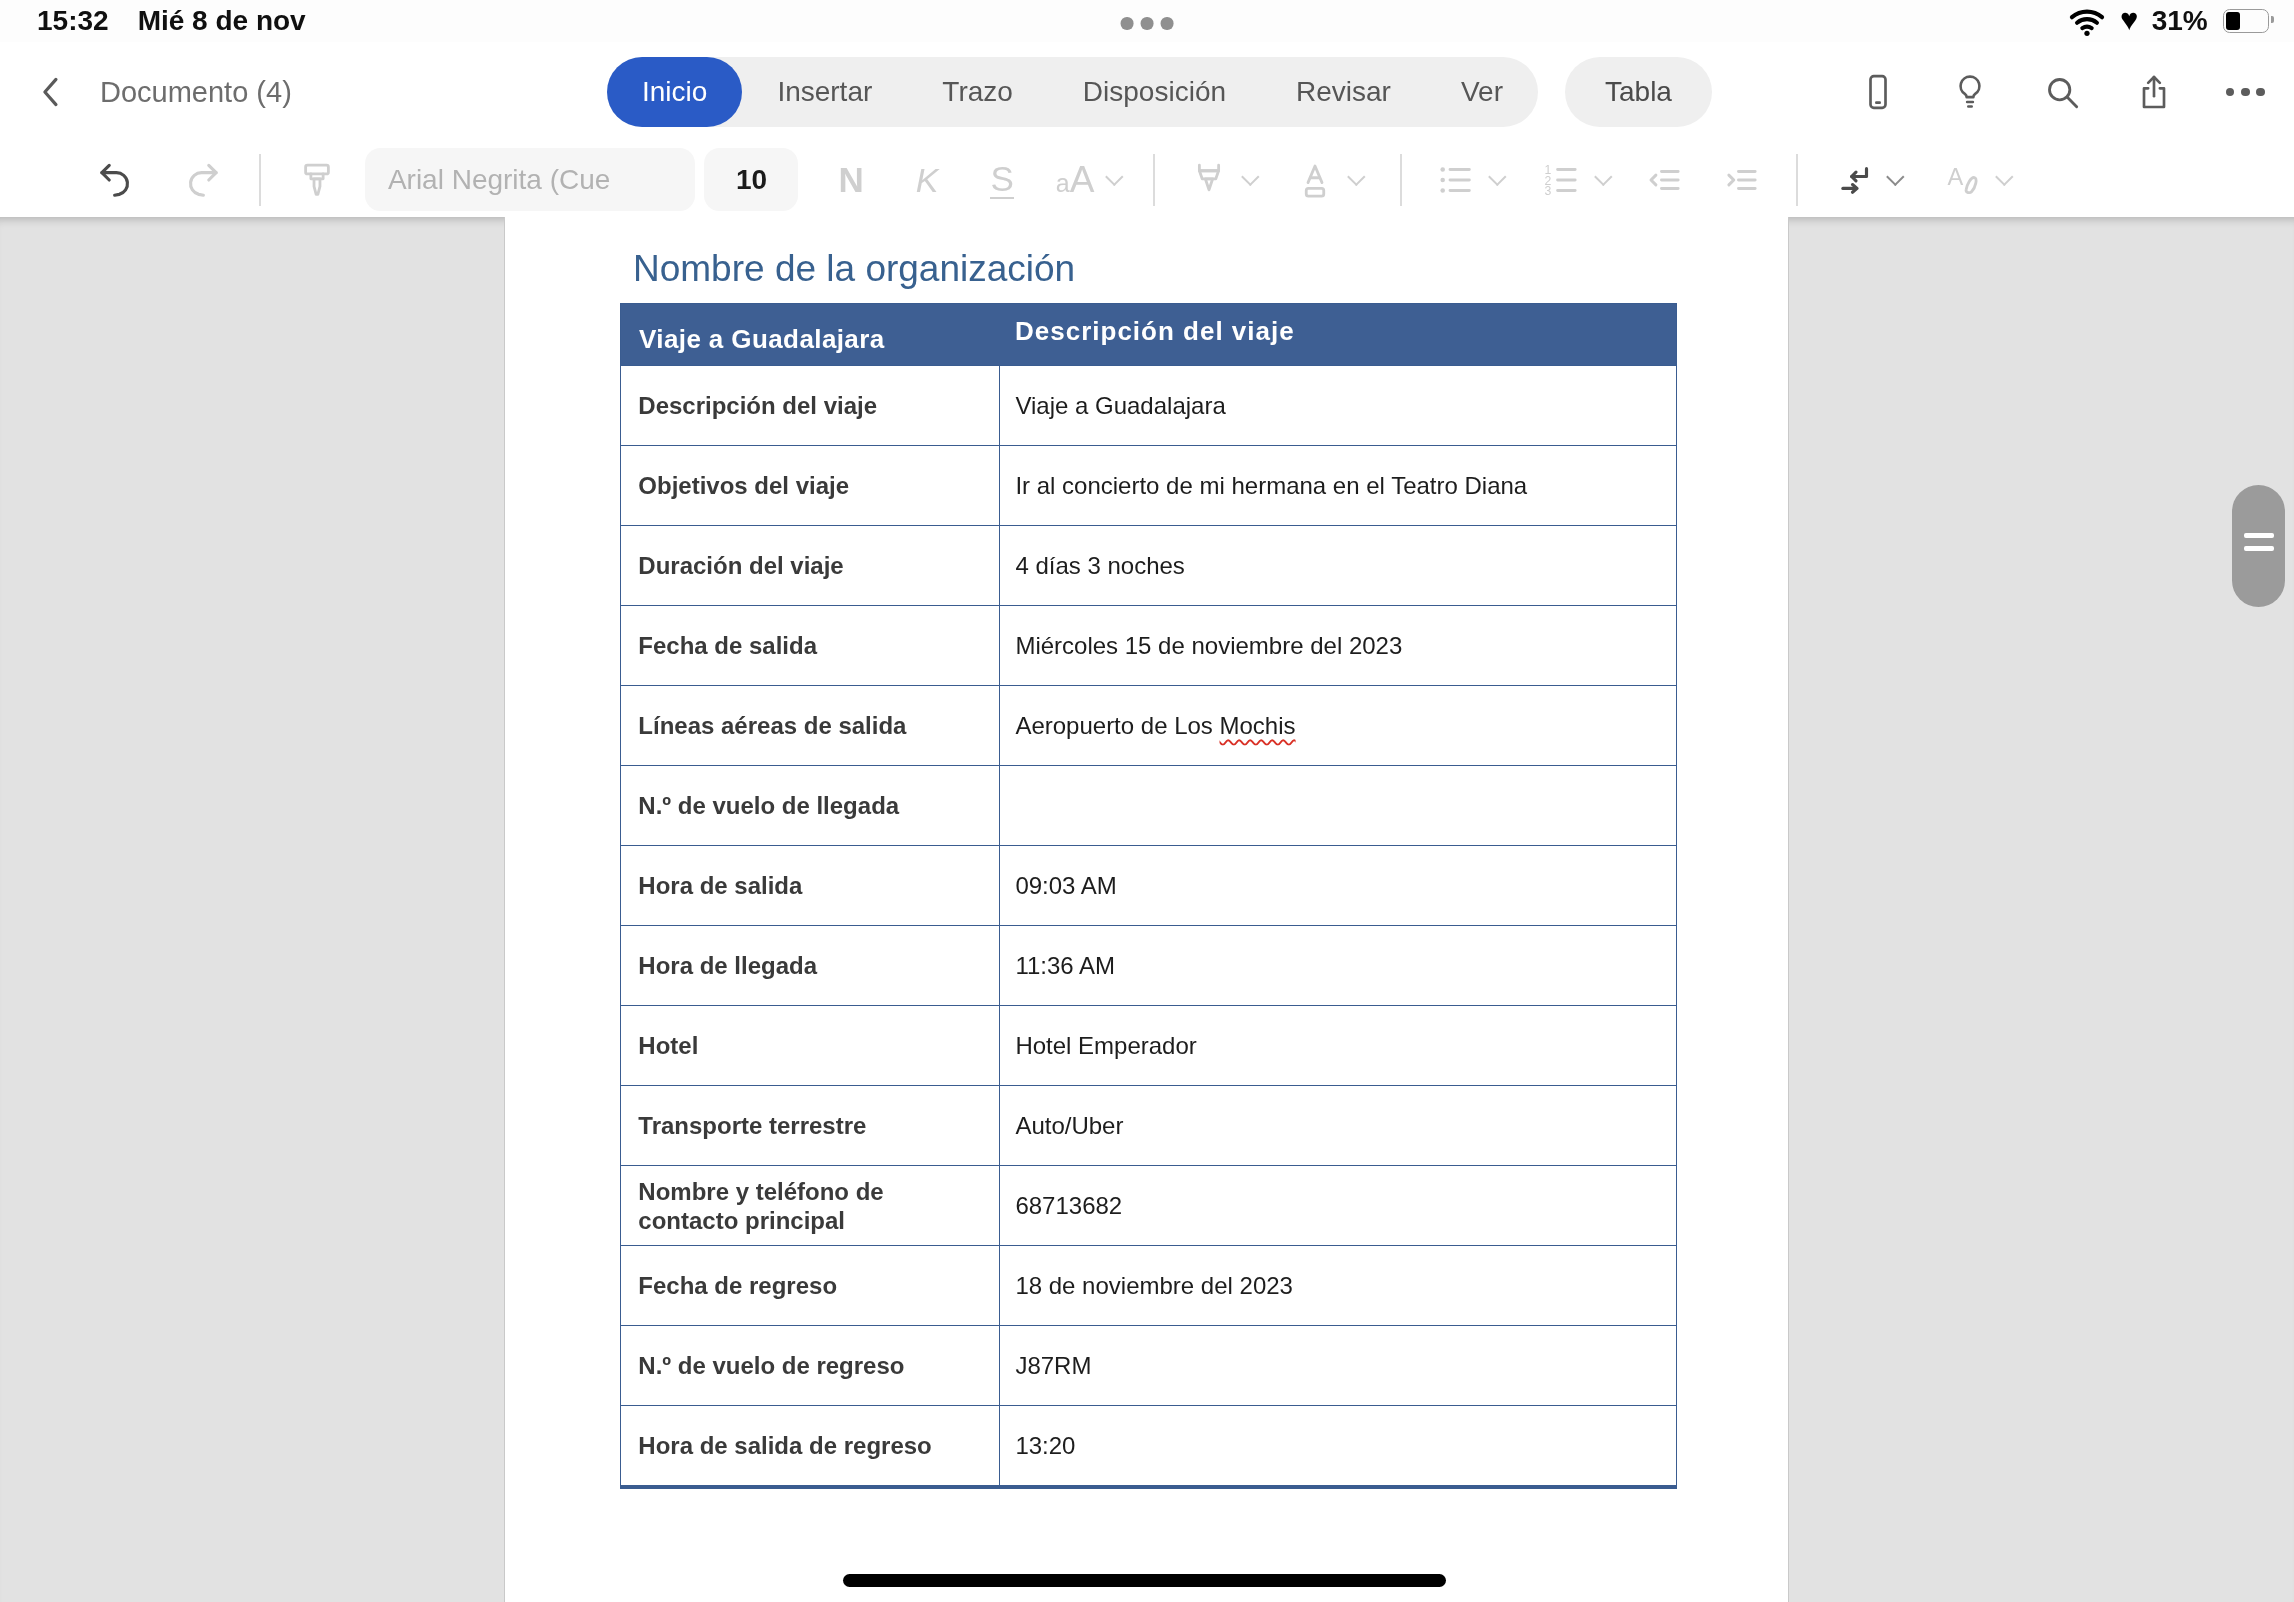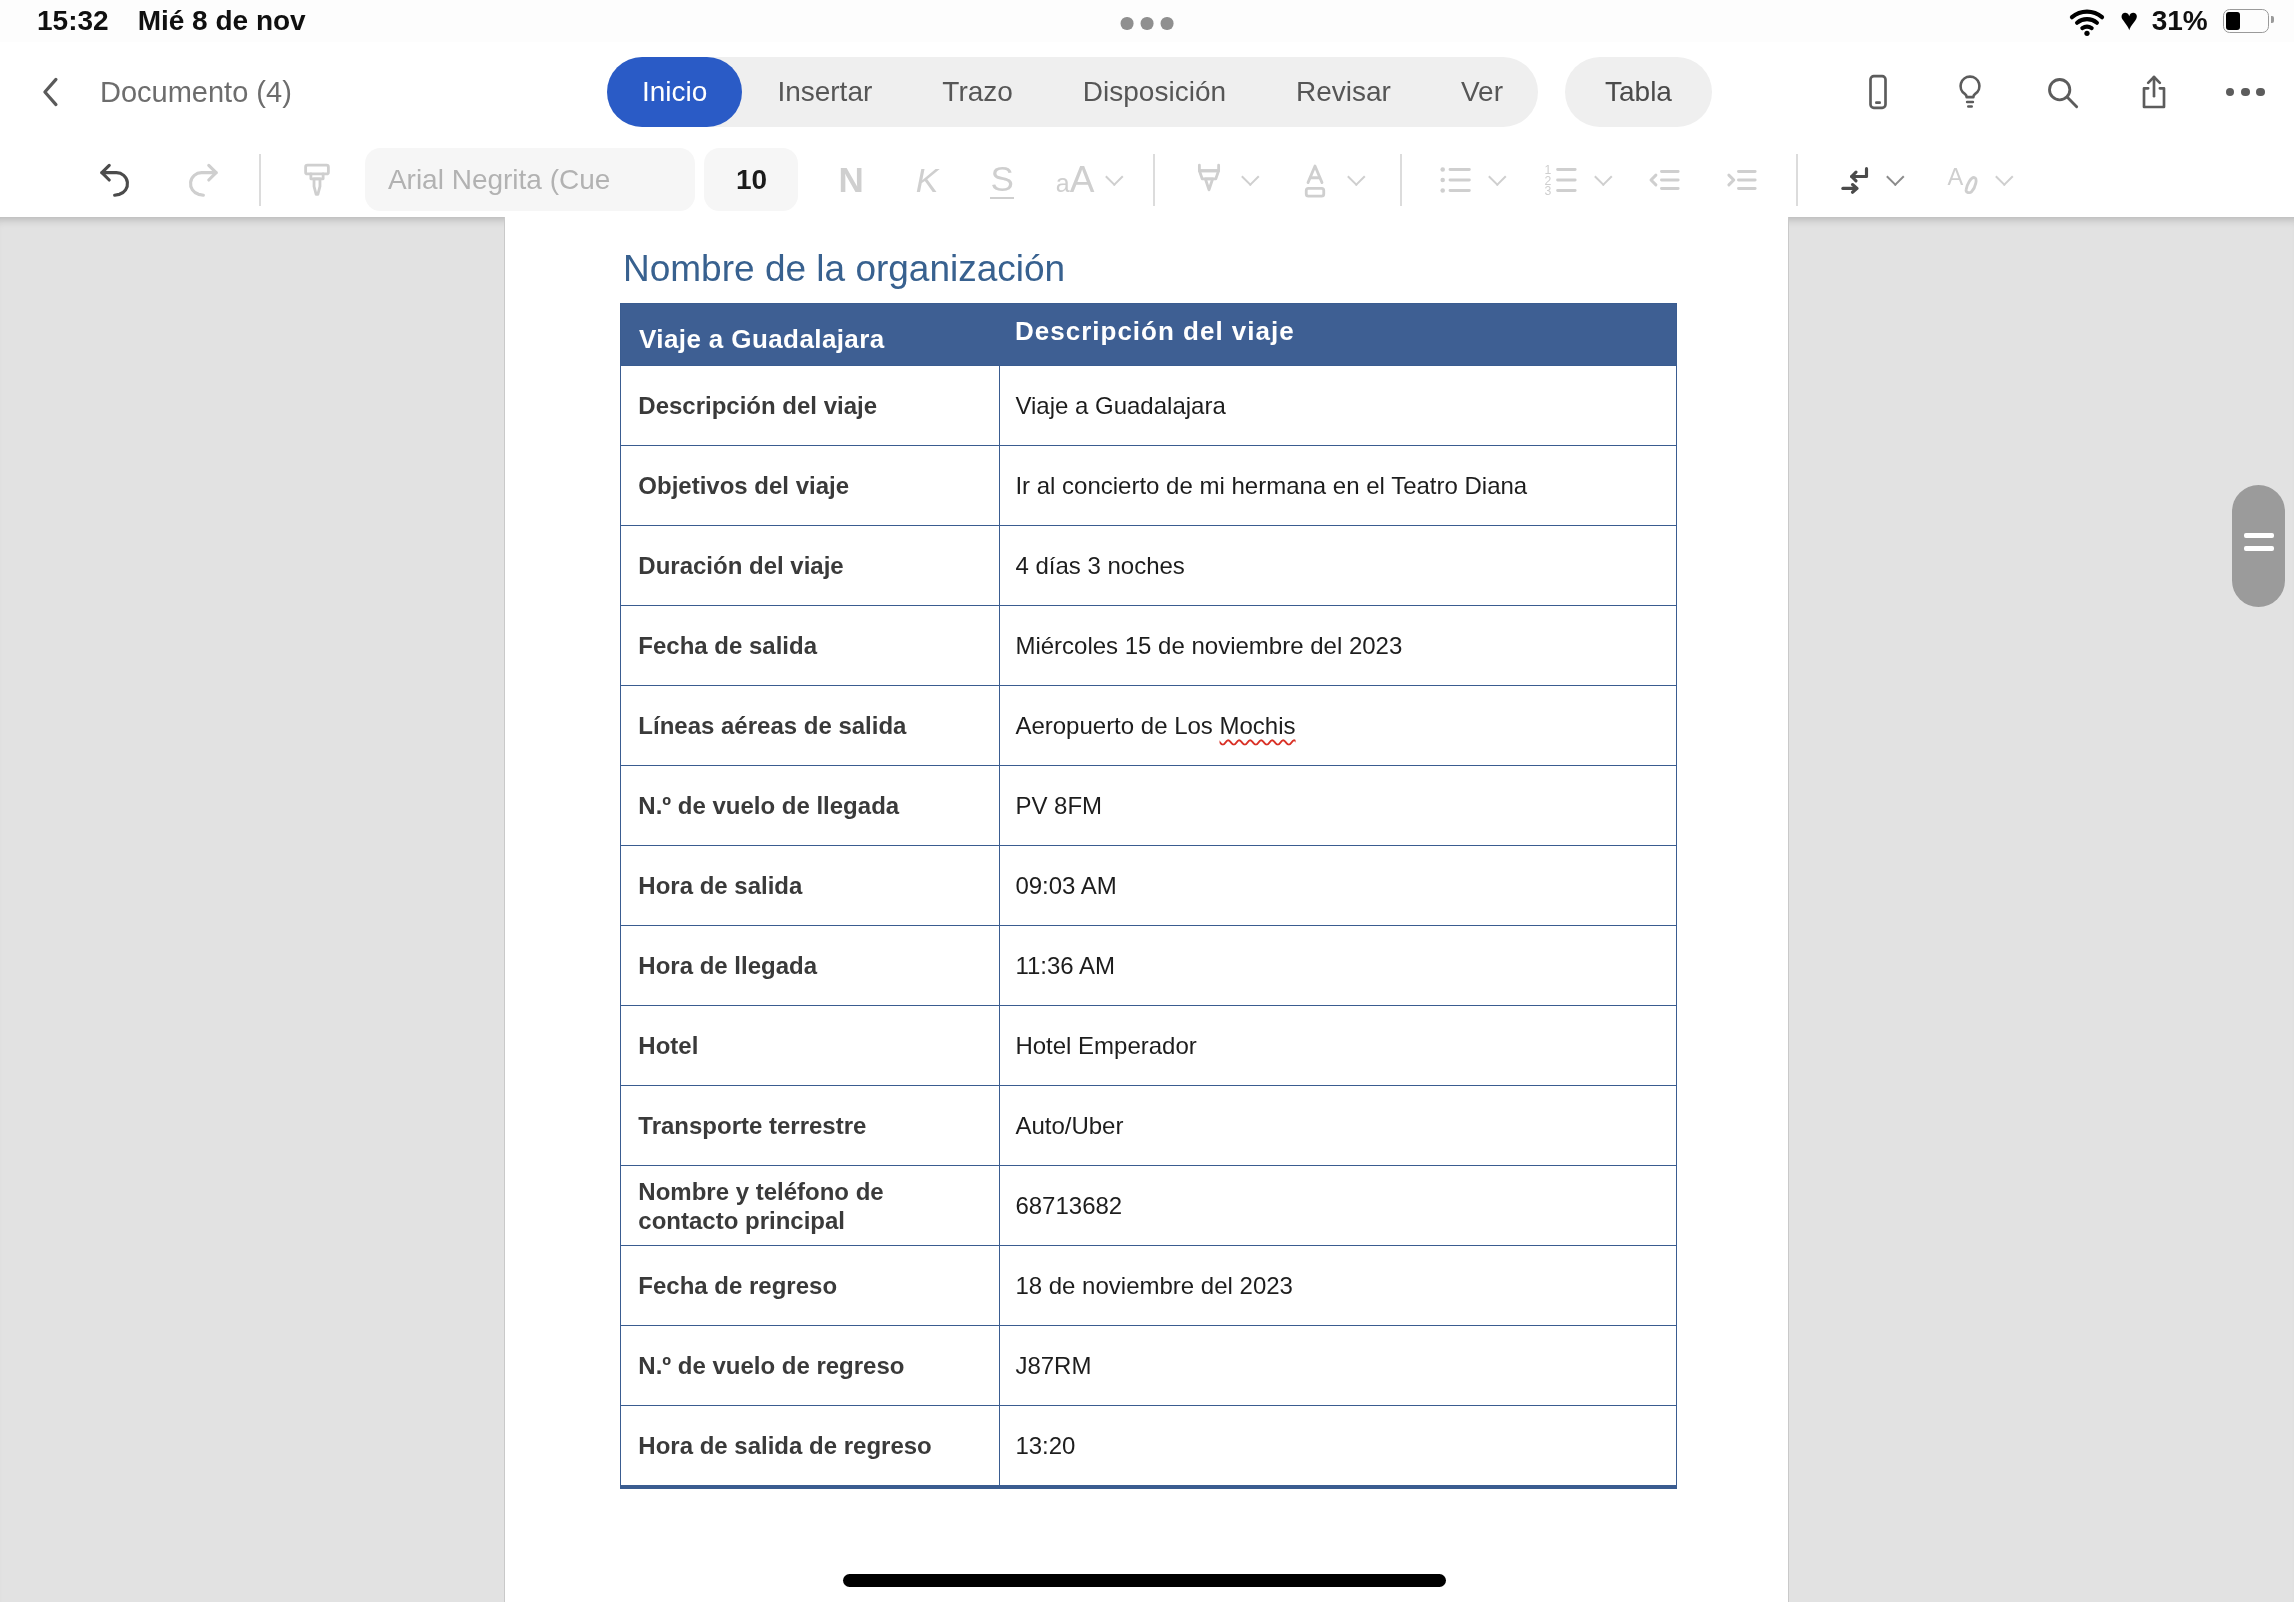--- a/index.html
+++ b/index.html
@@ -53,21 +53,21 @@
   .fmt-letter.un{font-weight:400;border-bottom:2.9px solid currentColor;padding-bottom:1px;}
   .aA{display:flex;align-items:baseline;flex:none;}
   .aA .s1{font-size:25px;} .aA .s2{font-size:37px;}
   .grp{display:flex;align-items:center;flex:none;}
 
   
   .canvas{position:absolute;top:217px;left:0;width:100%;bottom:0;background:#e2e2e2;
           box-shadow:inset 0 9.6px 9.6px -7.7px rgba(0,0,0,.22);}
   .page{position:absolute;left:504px;top:0;width:1283px;bottom:0;background:#fff;
         border-left:1px solid #c9c9c9;border-right:1px solid #c9c9c9;}
-  .heading{position:absolute;left:118px;top:31px;font-size:37px;color:var(--headingBlue);}
+  .heading{position:absolute;left:128px;top:31px;font-size:37px;color:var(--headingBlue);}
 
   .ttable{position:absolute;left:115px;top:86px;width:1057px;box-sizing:border-box;
           border:1.9px solid var(--borderBlue);border-bottom-width:4.8px;}
   .thead{position:relative;height:61px;background:var(--headerBlue);color:#fff;font-weight:700;font-size:26px;}
   .thead .hl{position:absolute;left:18px;bottom:9.6px;letter-spacing:0.4px;}
   .thead .hr{position:absolute;left:394px;top:11.5px;letter-spacing:1px;}
   .trow{display:flex;height:79px;border-top:1.9px solid var(--borderBlue);}
   .cell{box-sizing:border-box;display:flex;align-items:center;font-size:24px;}
   .cell.lbl{width:379px;border-right:1.9px solid var(--borderBlue);padding:0 13.4px 0 17.3px;
             font-weight:700;color:#3a3a3a;line-height:29px;}
@@ -274,21 +274,20 @@
               <div class="cell val">Miércoles 15 de noviembre del 2023</div>
             </div>
             <div class="trow">
               <div class="cell lbl">Líneas aéreas de salida</div>
               <div class="cell val">
                 <span>Aeropuerto de Los <span class="sq">Mochis</span></span>
               </div>
             </div>
             <div class="trow">
               <div class="cell lbl">N.º de vuelo de llegada</div>
-              <div class="cell val">PV 8FM</div>
             </div>
             <div class="trow">
               <div class="cell lbl">Hora de salida</div>
               <div class="cell val">09:03 AM</div>
             </div>
             <div class="trow">
               <div class="cell lbl">Hora de llegada</div>
               <div class="cell val">11:36 AM</div>
             </div>
             <div class="trow">

